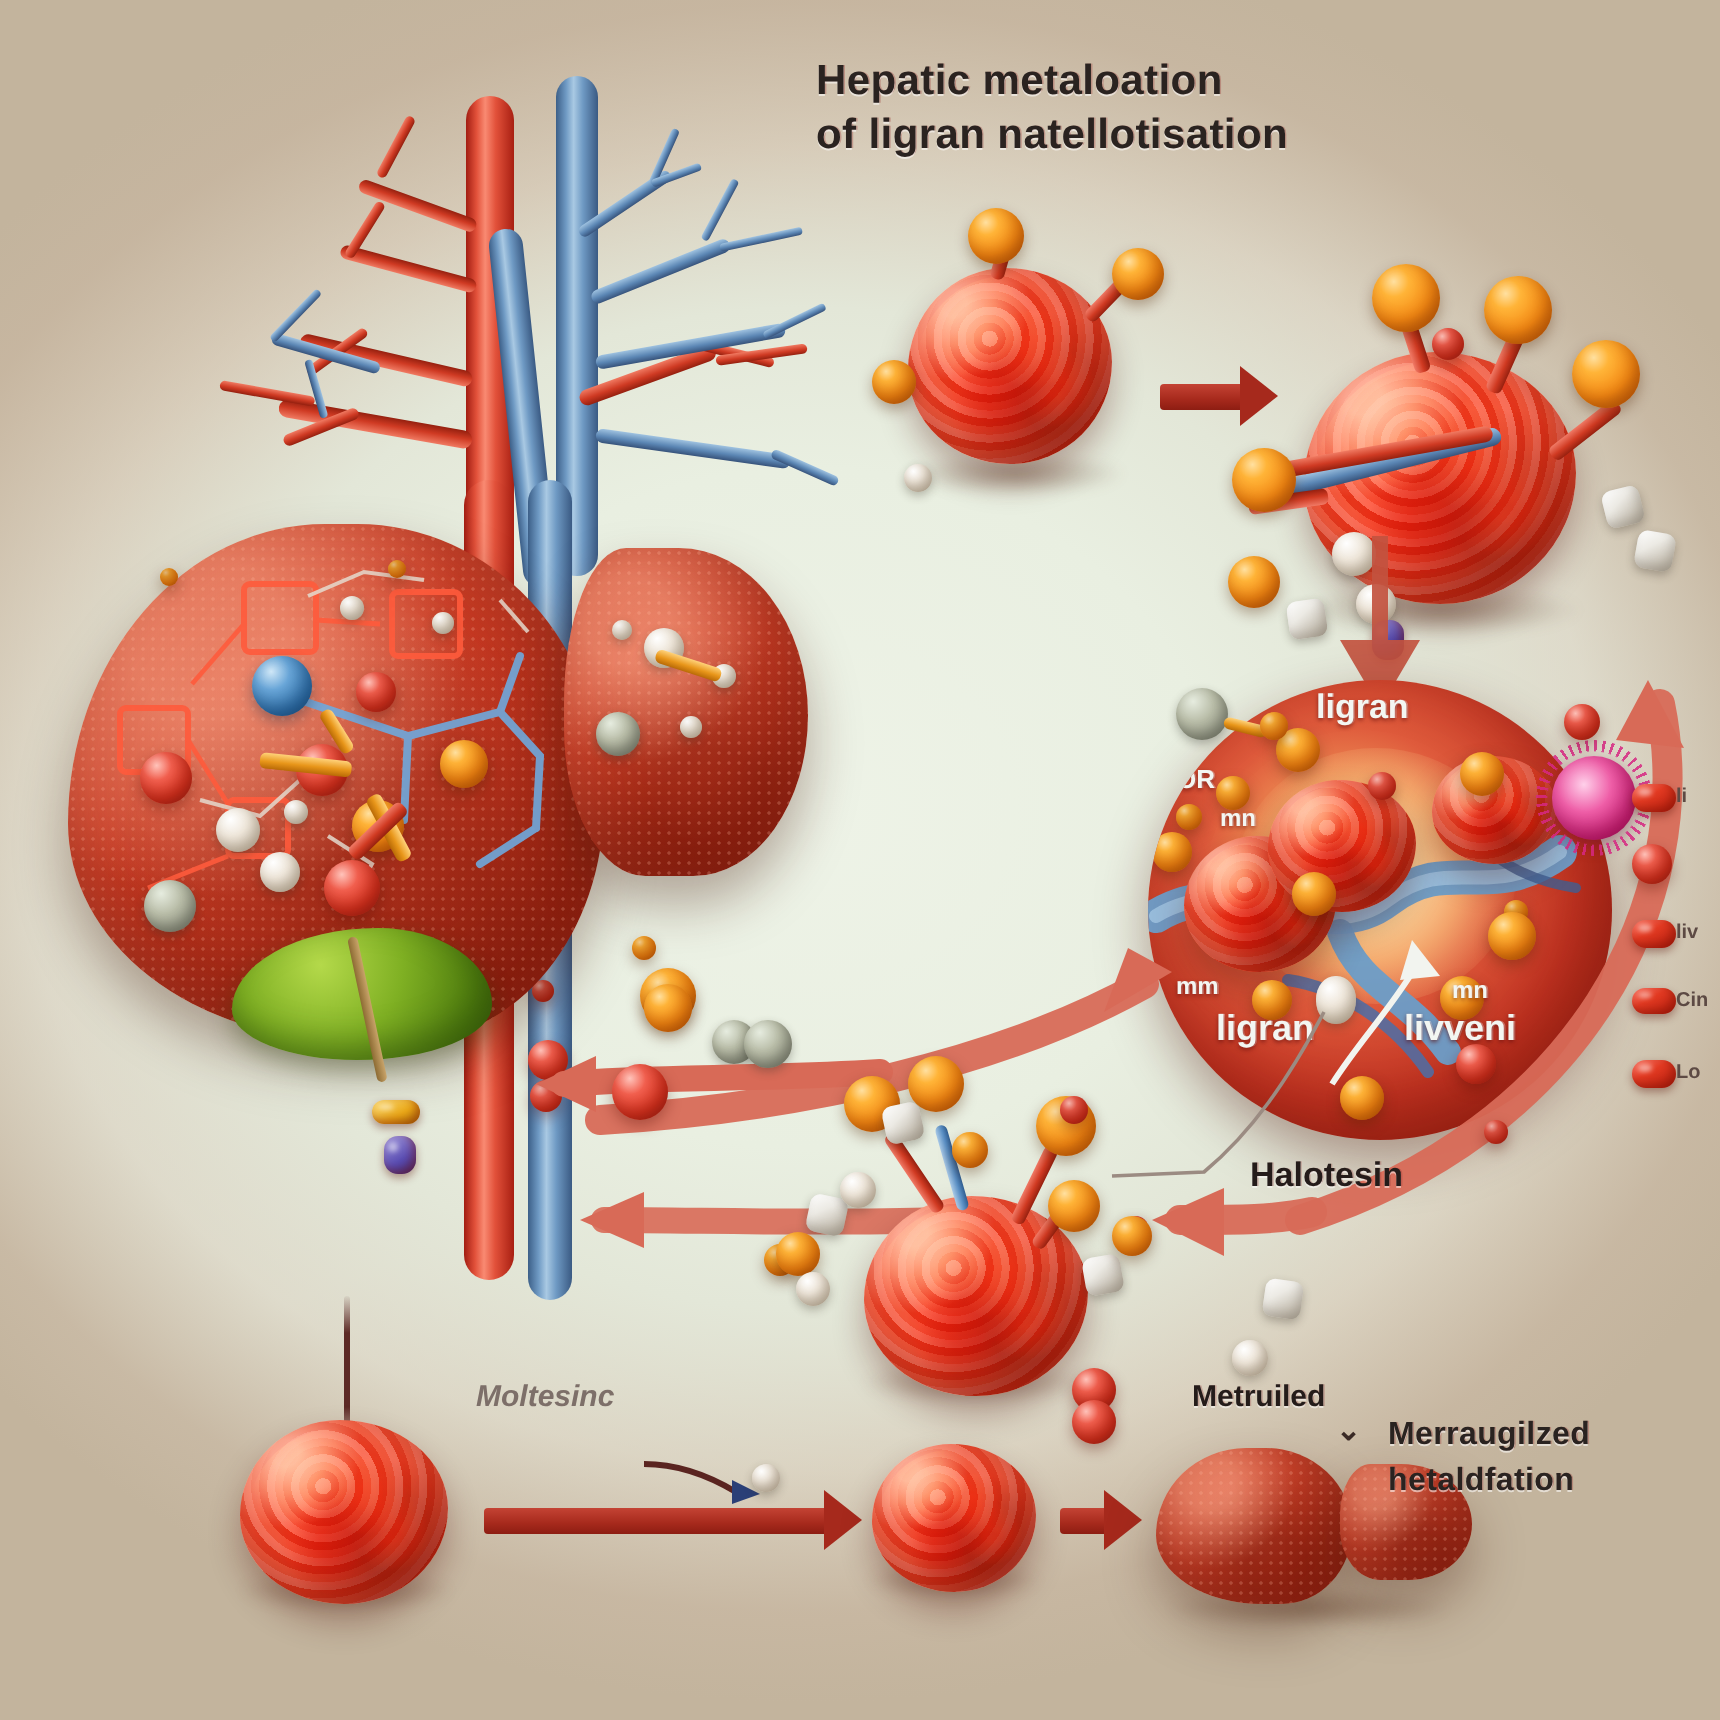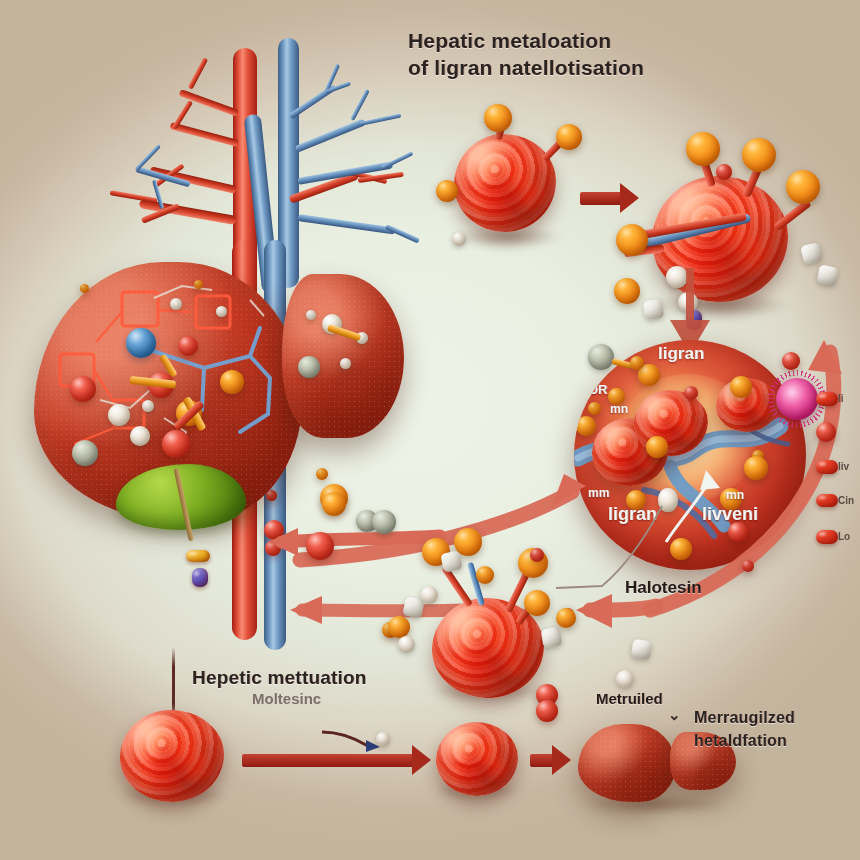--- a/index.html
+++ b/index.html
@@ -449,22 +449,21 @@
       <div class="pill" style="left:0px;top:0px;width:22px;height:13px;"></div>
       <div class="lay tiny-lbl" style="left:22px;top:1px;font-size:10px;">Cin</div>
     </div>
     <div class="lay" style="left:0px;top:138px;">
       <div class="pill" style="left:0px;top:0px;width:22px;height:14px;"></div>
       <div class="lay tiny-lbl" style="left:22px;top:1px;font-size:10px;">Lo</div>
     </div>
   </div>
 
   <div class="divider" style="left:172px;top:648px;height:74px;"></div>
-  <div class="lay ttl" style="left:192px;top:666px;font-size:19px;">Hepetic mettuation</div>
-  <div class="lay sub" style="left:252px;top:690px;font-size:15px;">Moltesinc</div>
+  <div class="lay sub" style="left:238px;top:690px;font-size:15px;font-style:italic;">Moltesinc</div>
 
   <div class="lay" style="left:110px;top:700px;width:620px;height:130px;">
 
     <div class="tshadow" style="left:10px;top:84px;width:106px;height:22px;"></div>
     <div class="tumor" style="left:10px;top:10px;width:104px;height:92px;"></div>
 
     <div class="arrow-h" style="left:132px;top:54px;width:172px;"></div>
 
     <svg class="lay" width="70" height="26" style="left:212px;top:28px;">
       <path d="M0 4 C20 4, 36 12, 46 18" stroke="#5a2420" stroke-width="3" fill="none"></path>

